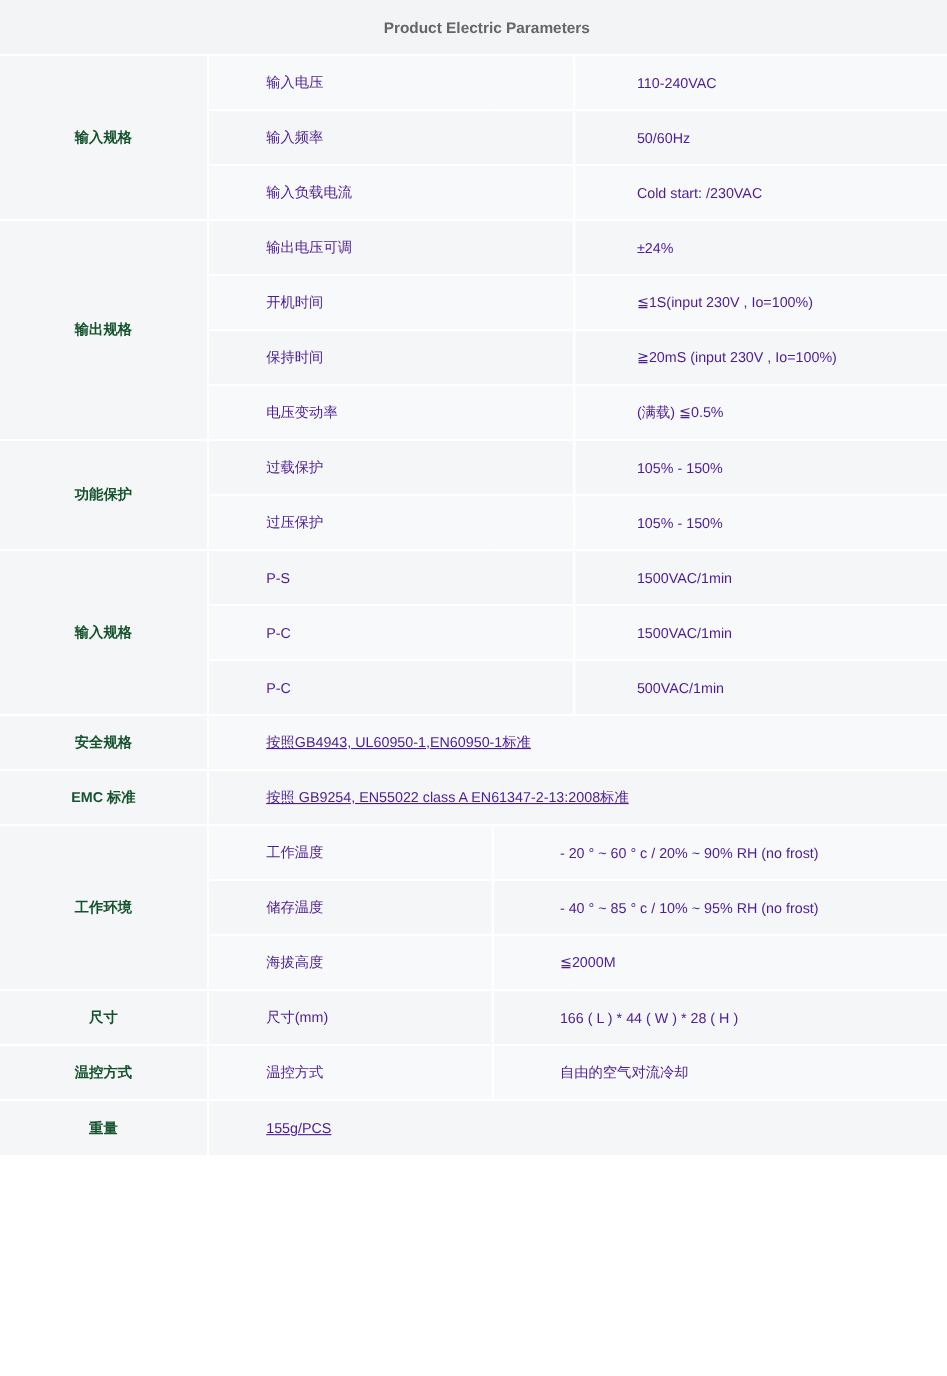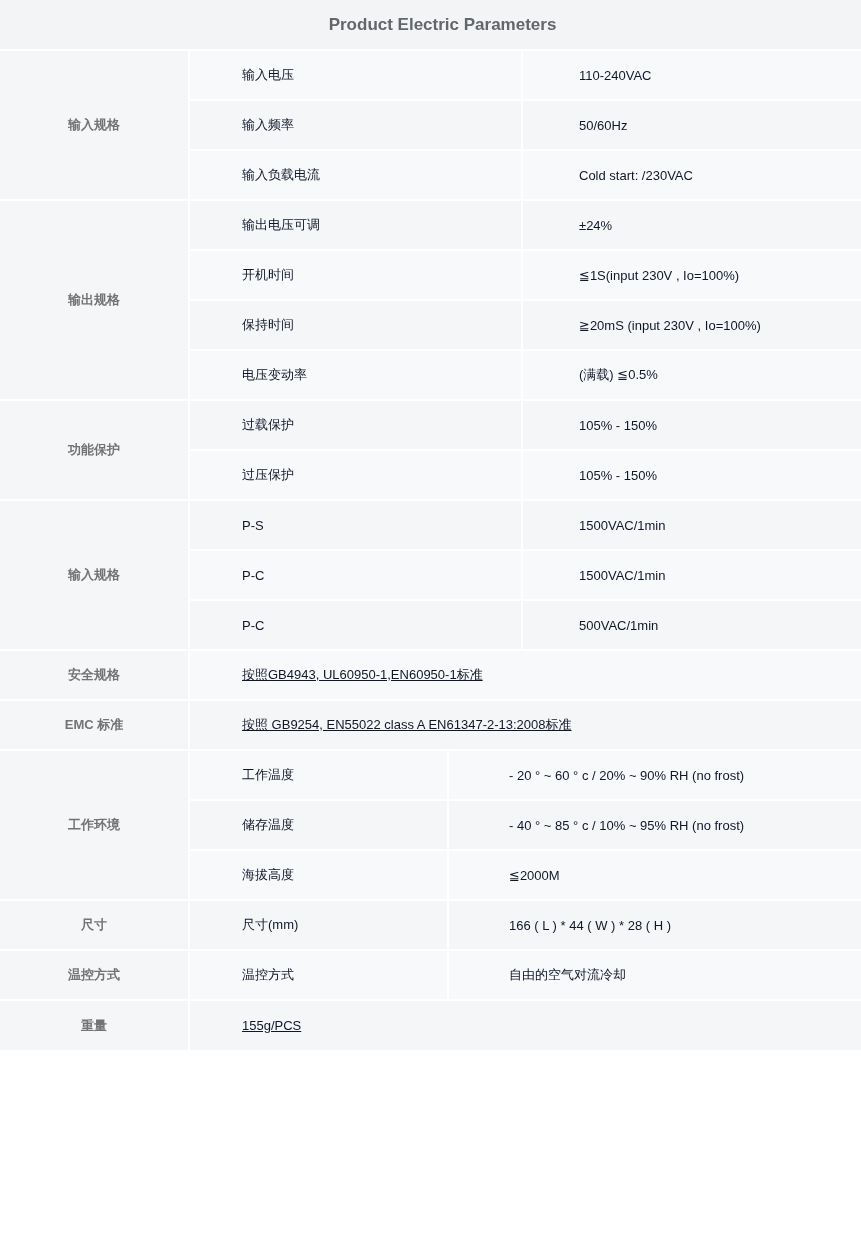--- a/index.html
+++ b/index.html
@@ -10,44 +10,44 @@
   }
   table {
     border-collapse: collapse;
     table-layout: fixed;
     width: 861px;
   }
   td, th {
     padding: 0;
     font-size: 13px;
     font-weight: normal;
-    color: #0f172a;
+    color: #4c1d95;
     vertical-align: middle;
     overflow: hidden;
     white-space: nowrap;
   }
   tr { height: 50px; }
 
   
   .title-cell {
     background: #f3f4f5;
     font-weight: bold;
-    font-size: 17px;
+    font-size: 14px;
     color: #63666a;
     text-align: center;
     height: 48px;
     border-bottom: 2px solid #ffffff;
     padding-left: 24px;
   }
 
   
   .glabel {
     background: #f5f6f7;
     font-weight: bold;
-    color: #737373;
+    color: #14532d;
     text-align: center;
     border-top: 2px solid #ffffff;
   }
 
   
   .c {
     border-top: 2px solid #ffffff;
     border-left: 2px solid #ffffff;
   }
   tr.rL .c { background: #f8f9fa; }  

